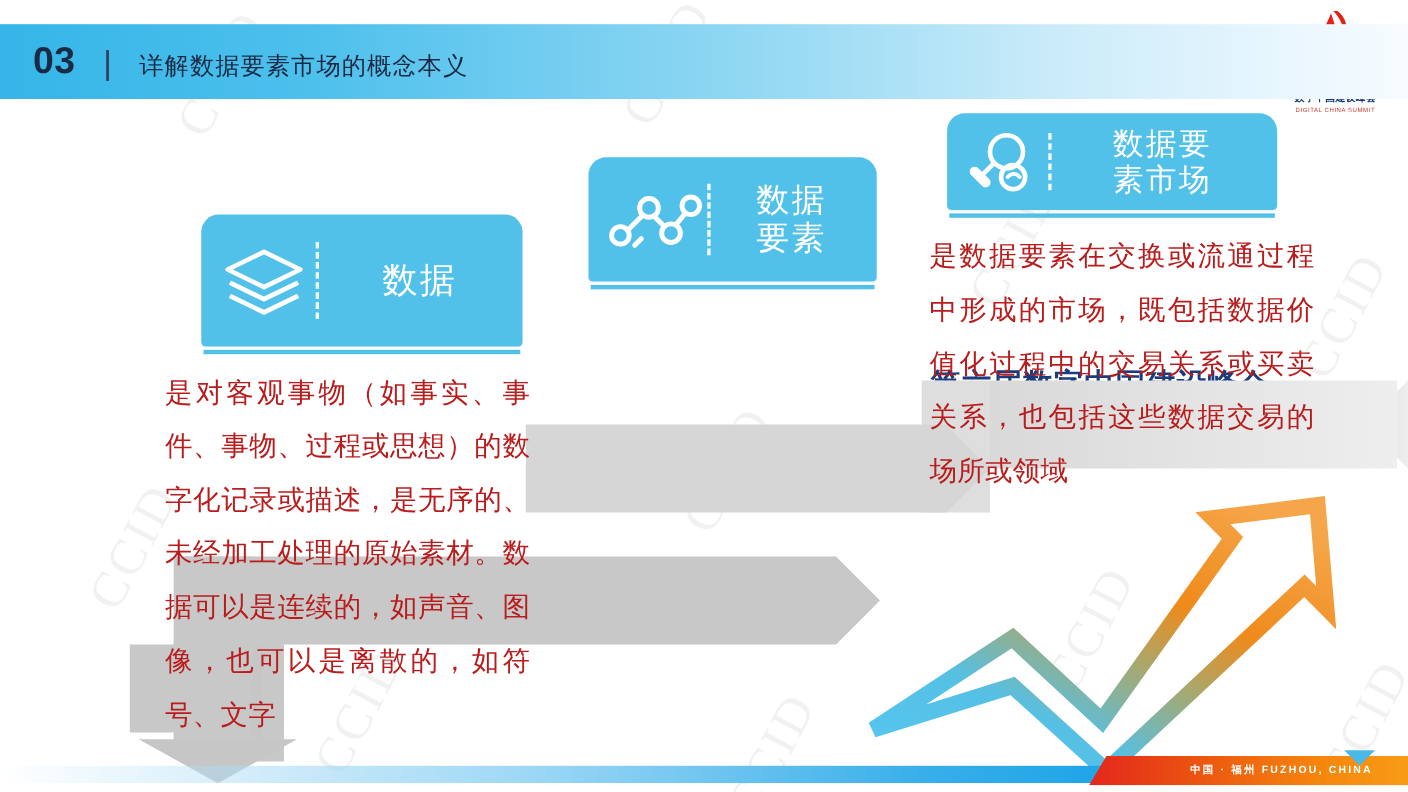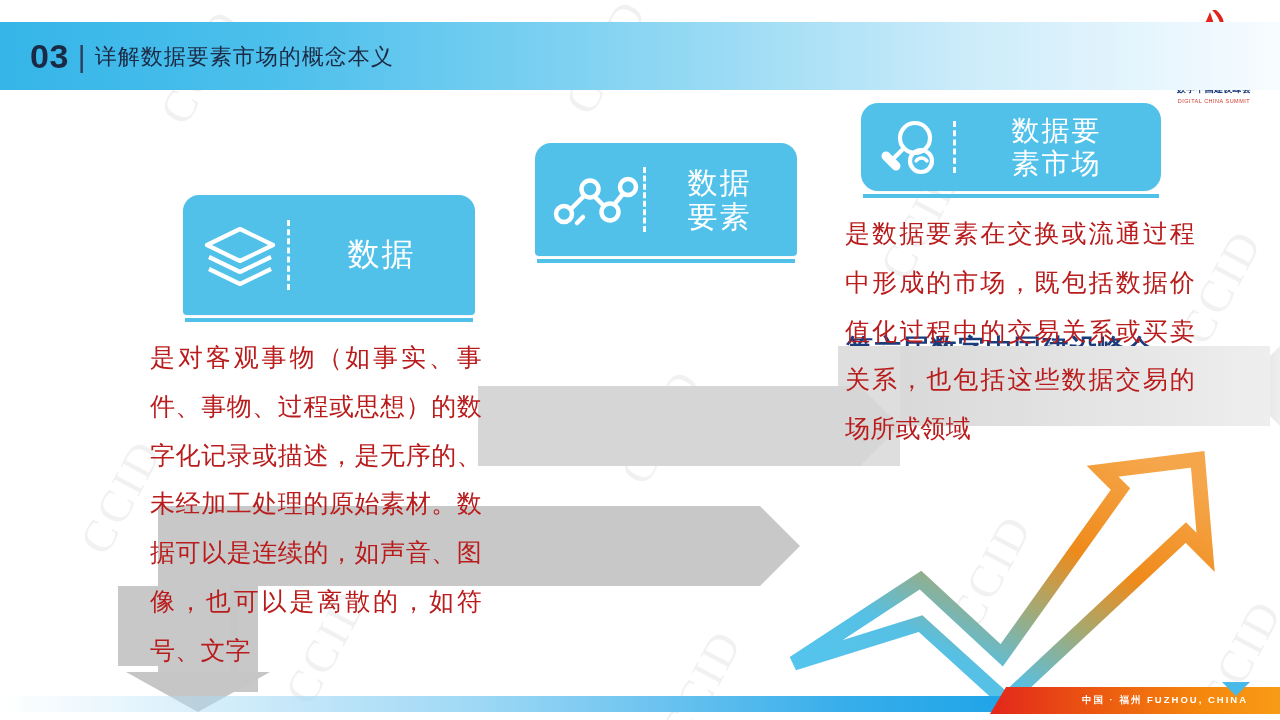--- a/index.html
+++ b/index.html
@@ -25,21 +25,21 @@
     font-weight:400;
   }
 
   
   .header {
     position:absolute; left:0; top:22px; width:1280px; height:68px; z-index:5;
     background:linear-gradient(to right,#35b5e8 0%,#4dc0ec 22%,#8fd7f3 52%,#cdecfa 76%,#eaf7fe 92%,#f7fcff 100%);
   }
   .header-title {
     position:absolute; left:30px; top:50%; transform:translateY(-50%);
-    display:flex; align-items:center; gap:9px; white-space:nowrap;
+    display:flex; align-items:flex-end; gap:25px; white-space:nowrap;
   }
   .h-num { font-size:34px; font-weight:bold; color:#1b2a44; letter-spacing:0.5px; }
   .h-sep { font-size:30px; color:#2c3e5c; font-weight:300; }
   .h-text { font-size:22px; color:#1b2a44; letter-spacing:1px; }
 
   .summit-brand {
     position:absolute; right:126px; top:50%; transform:translateY(-50%);
     text-align:right; line-height:1.05;
   }
   .brand-cn {
@@ -104,21 +104,21 @@
 
   
   #card-data      { left:150px; top:195px;  width:332px; }
   #card-data .card-head { width:292px; height:120px; margin-left:33px; padding:0 6px 0 14px; }
   #card-data .card-label { font-size:32px; }
 
   #card-element   { left:487px; top:143px;  width:356px; }
   #card-element .card-head { width:262px; height:113px; margin-left:48px; padding:0 8px 0 12px; }
 
   #card-market    { left:845px; top:103px;  width:350px; }
-  #card-market .card-head { width:300px; height:88px; margin-left:16px; padding:0 8px 0 14px;border-radius:17px; }
+  #card-market .card-head { width:300px; height:88px; margin-left:16px; padding:0 8px 0 14px; }
   #card-market .card-label { font-size:28px; line-height:1.18; }
 
   
   .footer { position:absolute; left:0; bottom:0; width:1280px; height:40px; z-index:7; }
   .footer-blue {
     position:absolute; left:0; bottom:8px; width:1030px; height:16px;
     background:linear-gradient(to right,rgba(255,255,255,0) 0%,rgba(175,222,246,0.45) 18%,#9fd8f5 46%,#37aeea 82%,#1ba3e8 100%);
     clip-path:polygon(0 0,100% 0,100% 100%,0 100%);
   }
   .footer-orange {

